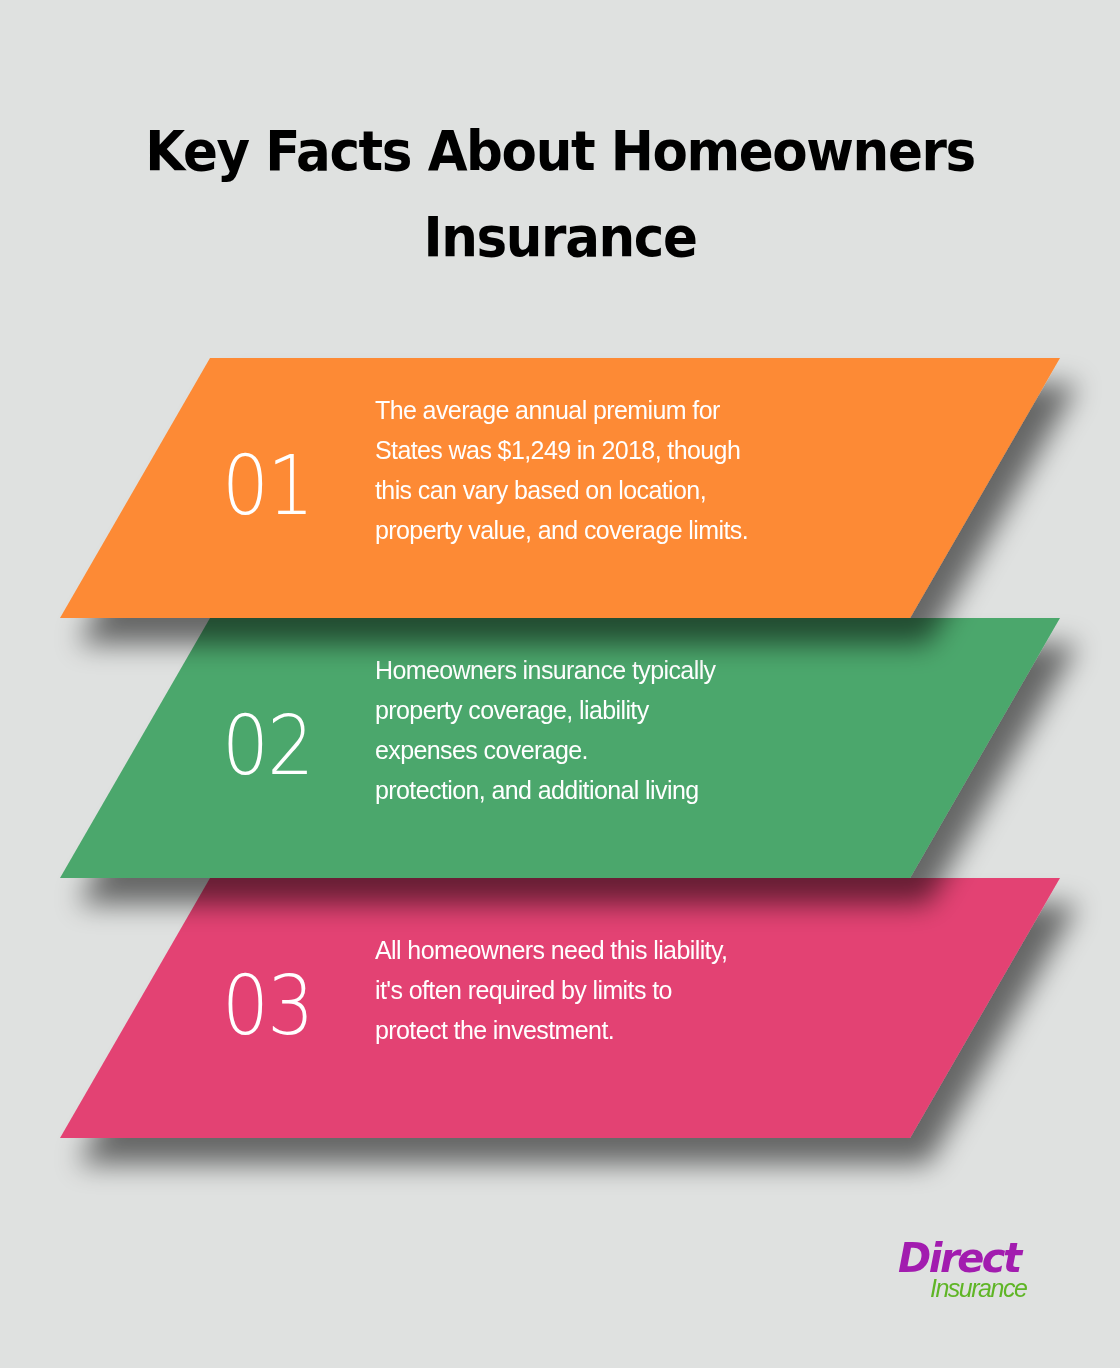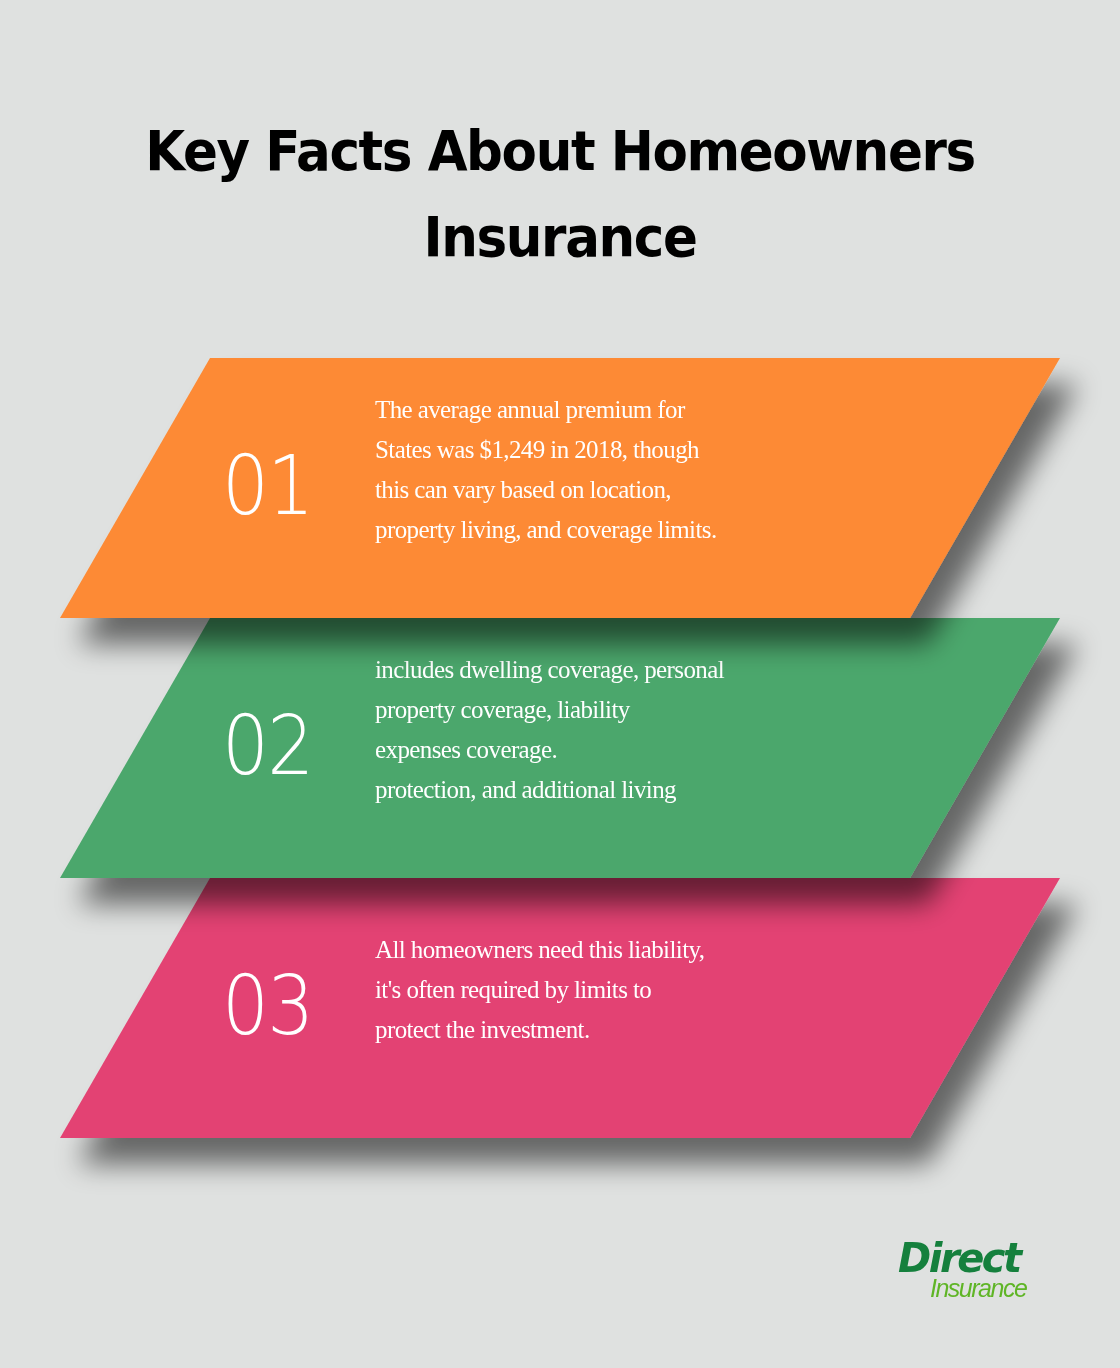--- a/index.html
+++ b/index.html
@@ -42,36 +42,36 @@
     letter-spacing: -2px;
     -webkit-text-stroke: 0px;
     transform: scaleX(0.9);
     transform-origin: left top;
   }
   .text {
     position: absolute;
     left: 375px;
     width: 540px;
     color: #fff;
-    font-family: Liberation Serif, serif;
+    font-family: Liberation Sans, sans-serif;
     font-size: 25px;
     line-height: 40px;
     letter-spacing: -0.6px;
   }
   .logo {
     position: absolute;
     left: 898px; top: 1236px;
     width: 160px; height: 70px;
   }
   .logo-direct {
     position: absolute; left: 0; top: 0;
     font-family: "DejaVu Sans", sans-serif;
     font-weight: bold; font-style: italic;
     font-size: 40px; line-height: 44px;
-    color: #15803d;
+    color: #a21caf;
     letter-spacing: -2.5px;
   }
   .logo-ins {
     position: absolute; left: 32px; top: 38px;
     font-family: "Liberation Sans", sans-serif;
     font-style: italic;
     font-size: 25px; line-height: 28px;
     color: #5fb526;
     letter-spacing: -1.5px;
   }
@@ -111,36 +111,36 @@
     <div>protect the investment.</div>
   </div>
 </div>
 
 <div class="block" style="top:618px; z-index:2">
   <svg class="shape" width="1120" height="260">
     <polygon points="210,0 1060,0 910,260 60,260" fill="#4ca76c" filter="url(#shadow)"></polygon>
   </svg>
   <div class="num">02</div>
   <div class="text" style="top:32px">
-    <div>includes dwelling coverage, personal</div>
+    <div>Homeowners insurance typically</div>
     <div>property coverage, liability</div>
     <div>expenses coverage.</div>
     <div>protection, and additional living</div>
   </div>
 </div>
 
 <div class="block" style="top:358px; z-index:3">
   <svg class="shape" width="1120" height="260">
     <polygon points="210,0 1060,0 910,260 60,260" fill="#fd8a34" filter="url(#shadow)"></polygon>
   </svg>
   <div class="num">01</div>
   <div class="text" style="top:32px">
     <div>The average annual premium for</div>
     <div>States was $1,249 in 2018, though</div>
     <div>this can vary based on location,</div>
-    <div>property living, and coverage limits.</div>
+    <div>property value, and coverage limits.</div>
   </div>
 </div>
 
 <div class="logo">
   <div class="logo-direct">Direct</div>
   <div class="logo-ins">Insurance</div>
 </div>
 
 </body></html>

